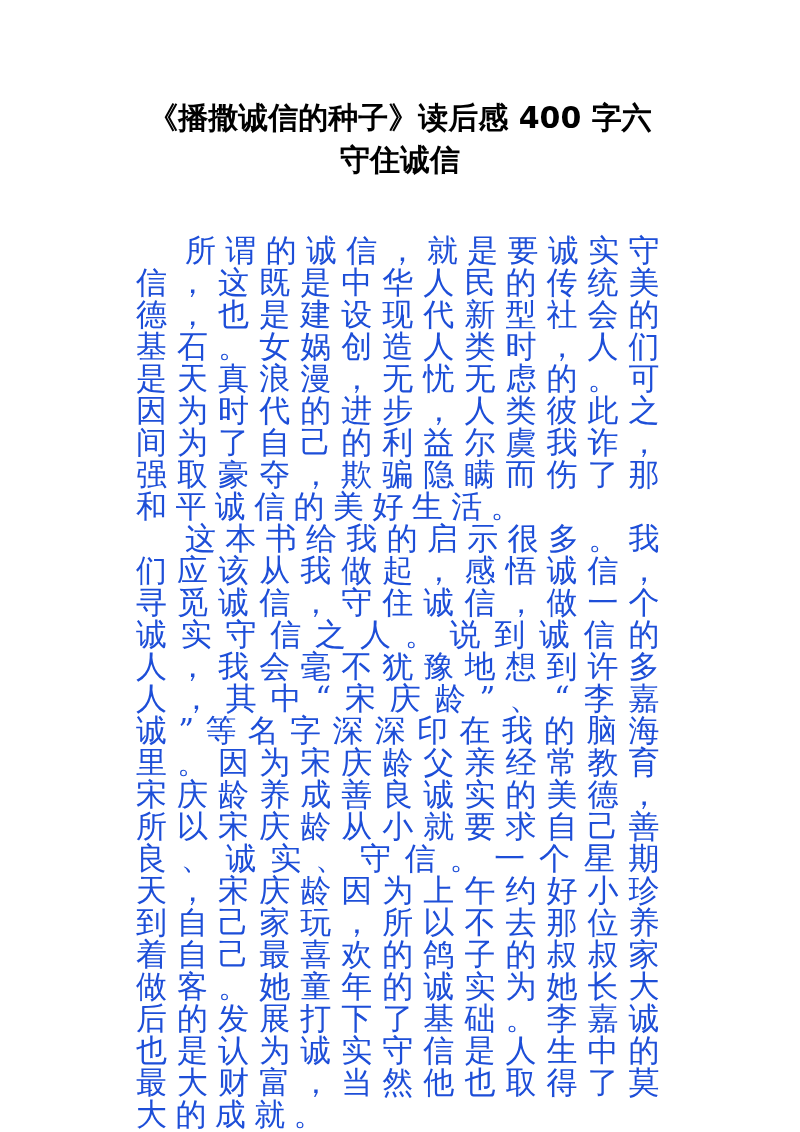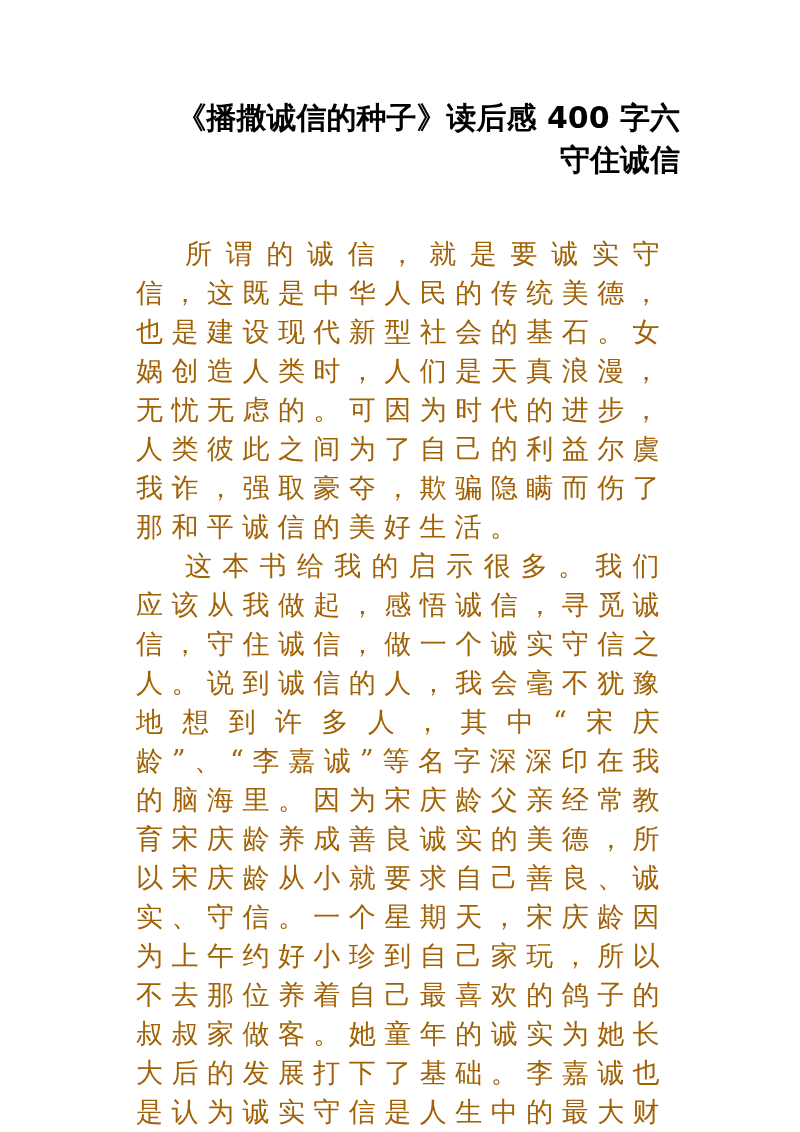--- a/index.html
+++ b/index.html
@@ -21,44 +21,44 @@
       top: 0;
       width: 800px;
       height: 1132px;
       background: #ffffff;
     }
     .title {
       position: absolute;
       left: 120px;
       top: 97px;
       width: 560px;
-      text-align: right;
+      text-align: center;
       font-family: "DejaVu Sans", "Liberation Sans", sans-serif;
       font-weight: bold;
       font-size: 30px;
       line-height: 42px;
       color: #000000;
       margin: 0;
       letter-spacing: 0px;
     }
     .body-text {
       position: absolute;
       left: 136px;
       top: 234px;
       width: 532px;
       margin: 0;
     }
     .para {
       margin: 0;
       font-family: "DejaVu Serif", "Liberation Serif", serif;
-      font-size: 27px;
-      line-height: 39px;
+      font-size: 31px;
+      line-height: 32px;
       letter-spacing: 8.4px;
       text-indent: 49px;
-      color: #a16207;
+      color: #1d4ed8;
       text-align: justify;
       word-break: break-all;
     }
   </style>
 </head>
 <body>
 
 <div class="page">
   <h1 class="title">
     <span>《播撒诚信的种子》读后感 400 字六</span><br>

